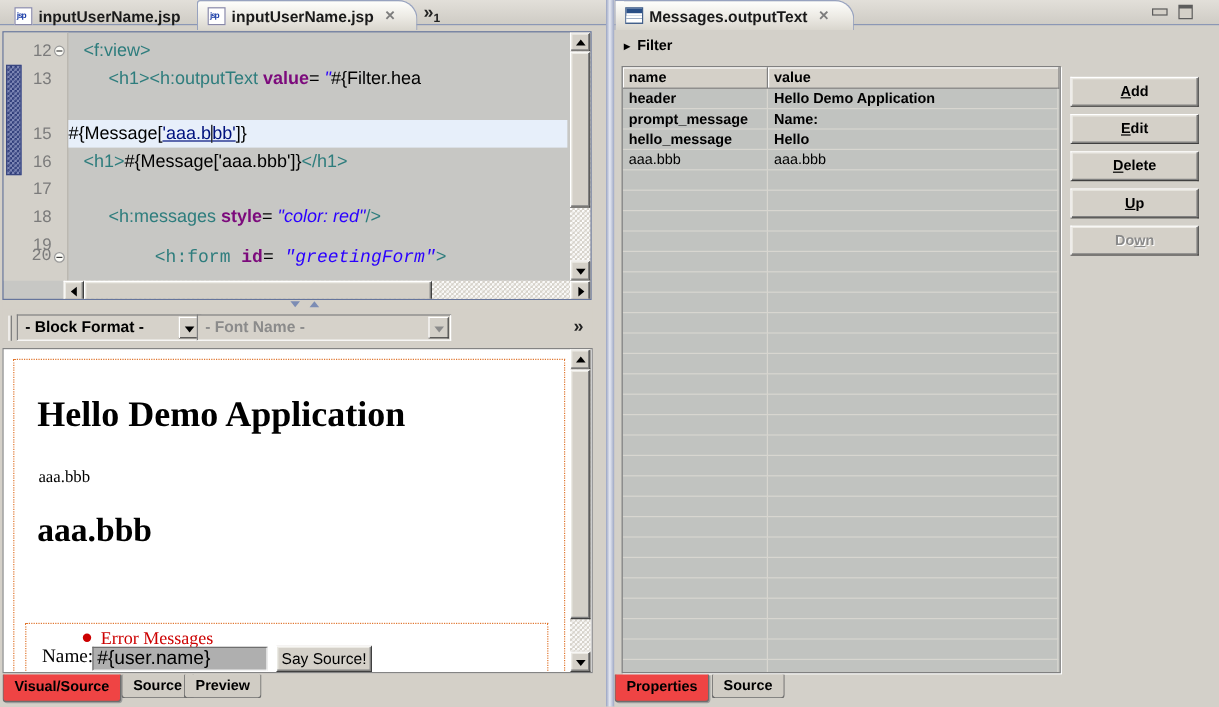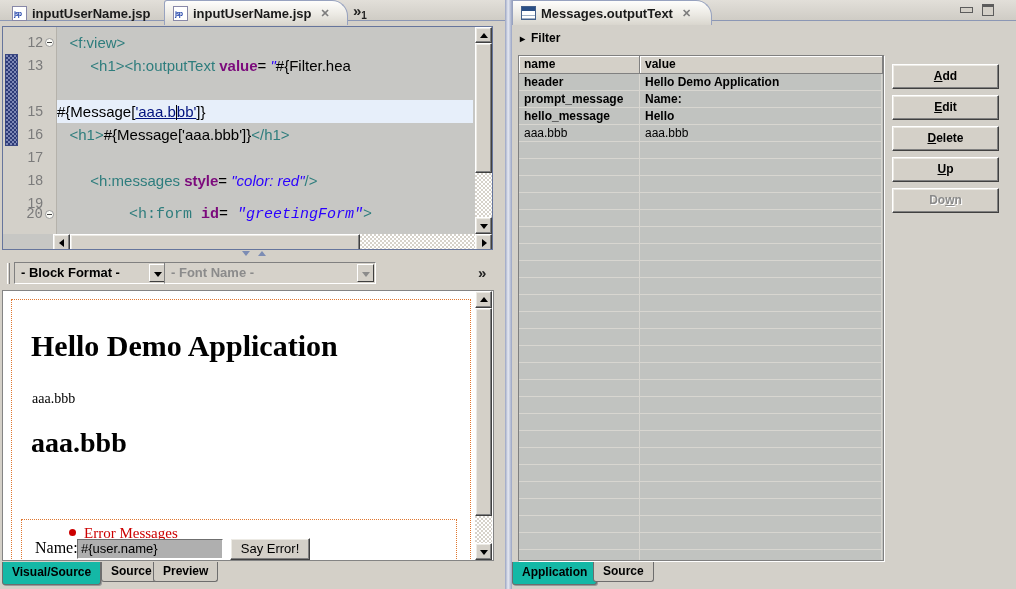--- a/index.html
+++ b/index.html
@@ -83,29 +83,29 @@
   #vf-dotted { position:absolute; left:8px; top:8px; width:460px; height:400px; border:1px dotted #e0762e; }
   .serif { font-family:"Liberation Serif", serif; }
   #pv-title { position:absolute; left:28px; top:38px; font-size:30px; font-weight:bold; }
   #pv-sub { position:absolute; left:29px; top:100px; font-size:14px; }
   #pv-h2 { position:absolute; left:28px; top:136px; font-size:28px; font-weight:bold; }
   #pv-err { position:absolute; left:66px; top:194px; font-size:15px; color:#cc0000;margin-top:40px; }
   #pv-err .bullet { display:inline-block; width:7px; height:7px; border-radius:50%; background:#cc0000; margin-right:8px; vertical-align:2px; }
   #pv-form { position:absolute; left:18px; top:228px; width:436px; height:48px; border:1px dotted #e0762e; }
   #pv-form .nlabel { position:absolute; left:13px; top:19px; font-size:16px; }
   #pv-input { position:absolute; left:55px; top:19px; width:146px; height:20px; background:#afafaf;
-              border:1px solid; border-color:#6f6f6f #fff #fff #6f6f6f; font-size:13px; line-height:18px; padding-left:3px; }
+              border:1px solid; border-color:#6f6f6f #fff #fff #6f6f6f; font-size:16px; line-height:18px; padding-left:3px; }
   #pv-btn { position:absolute; left:208px; top:18px; width:80px; height:22px; text-align:center; font-size:13px; line-height:20px; }
   #vp-vscroll { position:absolute; left:472px; top:0; width:17px; height:269px; }
 
   
   .btabs { position:absolute; top:562px; height:27px; }
   .btab { position:absolute; top:0; font-size:12px; font-weight:bold; padding:0 9px; background:#d0ccc4;
           border:1px solid #6d6d6d; border-top:none; border-radius:0 0 3px 3px; height:20px; line-height:19px; }
-  .btab.active { background:#14b8a6; height:23px; line-height:21px; box-shadow:1px 1px 0 #9a9a9a; }
+  .btab.active { background:#ef4444; height:23px; line-height:21px; box-shadow:1px 1px 0 #9a9a9a; }
 
   
   #sash-v { position:absolute; left:505px; top:0; width:7px; height:589px;
             background:linear-gradient(90deg,#9aa4c2,#e6e9f2 45%,#9aa4c2); }
 
   
   #right-panel { position:absolute; left:512px; top:0; width:504px; height:589px; background:#d3d0c9; }
   #rp-tabbar { left:0; top:0; width:504px; }
   #minmax { position:absolute; right:8px; top:4px; width:48px; height:12px; }
   #min-icon { position:absolute; left:0; top:3px; width:13px; height:6px; border:1px solid #5c5c5c; background:#d4d0c8; }
@@ -241,21 +241,21 @@
 
   <div id="visual-frame">
     <div id="vf-dotted"></div>
     <div id="pv-title" class="serif">Hello Demo Application</div>
     <div id="pv-sub" class="serif">aaa.bbb</div>
     <div id="pv-h2" class="serif">aaa.bbb</div>
     <div id="pv-err" class="serif"><span class="bullet"></span><span>Error Messages</span></div>
     <div id="pv-form">
       <span class="nlabel serif">Name:</span>
       <div id="pv-input">#{user.name}</div>
-      <div id="pv-btn" class="raised">Say Error!</div>
+      <div id="pv-btn" class="raised">Say Source!</div>
     </div>
     <div id="vp-vscroll" class="sbV">
       <div class="sb-btn raised" style="left:0;top:0;width:17px;height:17px;">
           <span class="arrU" style="left:4px;top:5px;"></span>
         </div>
       <div class="checker" style="position:absolute;left:0;top:17px;width:17px;height:235px;"></div>
       <div class="thumbV raised" style="left:0;top:17px;width:17px;height:208px;"></div>
       <div class="sb-btn raised" style="left:0;top:252px;width:17px;height:17px;">
           <span class="arrD" style="left:4px;top:6px;"></span>
         </div>
@@ -414,17 +414,17 @@
 
     <div id="rp-buttons">
         <div class="rbtn raised"><u>A</u>dd</div>
         <div class="rbtn raised"><u>E</u>dit</div>
         <div class="rbtn raised"><u>D</u>elete</div>
         <div class="rbtn raised"><u>U</u>p</div>
         <div class="rbtn raised disabled">Do<u>w</u>n</div>
       </div>
 
     <div class="btabs" style="left:0; width:504px;">
-      <div class="btab active" style="left:0;">Application</div>
+      <div class="btab active" style="left:0;">Properties</div>
       <div class="btab" style="left:81px;">Source</div>
     </div>
   </div>
 </div>
 
 </body></html>

